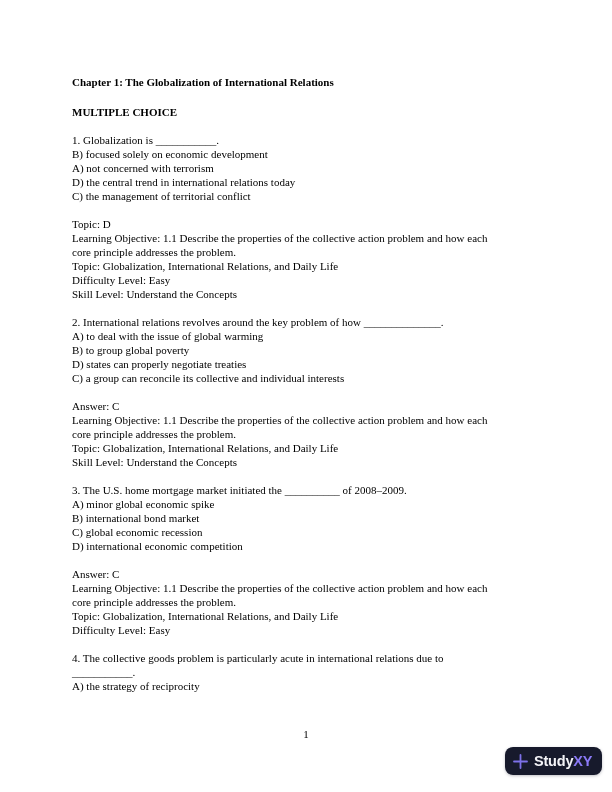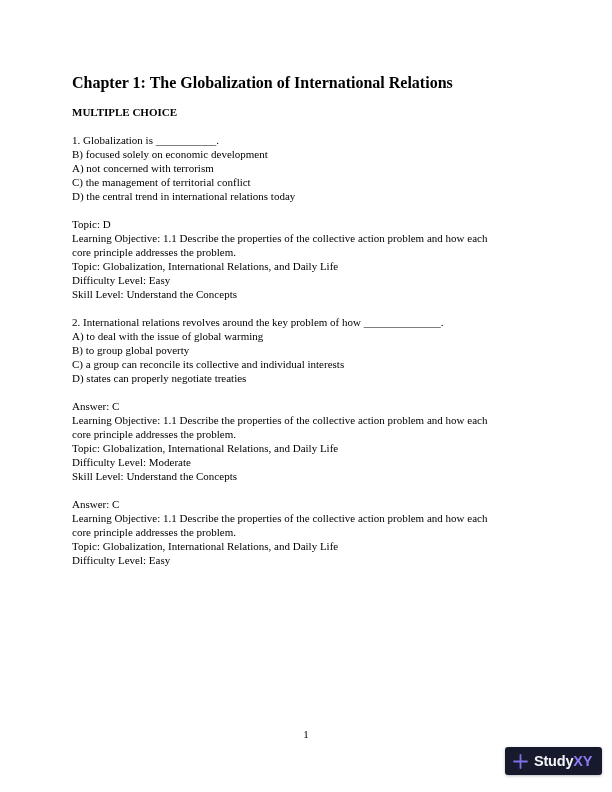--- a/index.html
+++ b/index.html
@@ -11,41 +11,41 @@
     font-family:"Liberation Serif","DejaVu Serif",serif;
     color:#000000;
   }
   .content{
     position:absolute;
     left:72px;top:75px;width:470px;
     font-size:11px;line-height:14px;
   }
   p{margin:0;}
   .doc-title{
-    font-size:16px;font-weight:bold;line-height:15px;
+    font-size:11px;font-weight:bold;line-height:15px;
     margin:0 0 15px 0;
   }
   .section-heading{
     font-weight:bold;
     margin:0 0 14px 0;
   }
   .blk{margin:0 0 14px 0;}
   .blk:last-child{margin-bottom:0;}
   .pageno{
     position:absolute;
     top:727px;left:0;width:612px;
     text-align:center;
     font-size:11px;line-height:14px;
   }
   .brand-badge{
     position:absolute;
     left:505px;top:747px;
     height:28px;
     background:#171a2c;
-    border-radius:3px;
+    border-radius:8px;
     display:flex;align-items:center;
     padding:0 10px 0 8px;
     box-sizing:border-box;
     box-shadow:0 1px 3px rgba(70,70,85,0.35);
   }
   .plus-wrap{display:flex;align-items:center;margin-right:6px;}
   .brand-text{
     font-family:"Liberation Sans","DejaVu Sans",sans-serif;
     font-weight:700;
     font-size:14.5px;
@@ -61,56 +61,67 @@
 <div class="content">
 
   <p class="doc-title">Chapter 1: The Globalization of International Relations</p>
 
   <p class="section-heading">MULTIPLE CHOICE</p>
 
   <div class="blk">
     <p>1. Globalization is ___________.</p>
     <p>B) focused solely on economic development</p>
     <p>A) not concerned with terrorism</p>
+    <p>D) the central trend in international relations today</p>
     <p>C) the management of territorial conflict</p>
-    <p>D) the central trend in international relations today</p>
   </div>
   <div class="blk">
     <p>Topic: D</p>
     <p>Learning Objective: 1.1 Describe the properties of the collective action problem and how each</p>
     <p>core principle addresses the problem.</p>
     <p>Topic: Globalization, International Relations, and Daily Life</p>
     <p>Difficulty Level: Easy</p>
     <p>Skill Level: Understand the Concepts</p>
   </div>
 
   <div class="blk">
     <p>2. International relations revolves around the key problem of how ______________.</p>
     <p>A) to deal with the issue of global warming</p>
     <p>B) to group global poverty</p>
+    <p>D) states can properly negotiate treaties</p>
     <p>C) a group can reconcile its collective and individual interests</p>
-    <p>D) states can properly negotiate treaties</p>
   </div>
   <div class="blk">
     <p>Answer: C</p>
     <p>Learning Objective: 1.1 Describe the properties of the collective action problem and how each</p>
     <p>core principle addresses the problem.</p>
     <p>Topic: Globalization, International Relations, and Daily Life</p>
-    <p>Difficulty Level: Moderate</p>
     <p>Skill Level: Understand the Concepts</p>
   </div>
 
+  <div class="blk">
+    <p>3. The U.S. home mortgage market initiated the __________ of 2008–2009.</p>
+    <p>A) minor global economic spike</p>
+    <p>B) international bond market</p>
+    <p>C) global economic recession</p>
+    <p>D) international economic competition</p>
+  </div>
   <div class="blk">
     <p>Answer: C</p>
     <p>Learning Objective: 1.1 Describe the properties of the collective action problem and how each</p>
     <p>core principle addresses the problem.</p>
     <p>Topic: Globalization, International Relations, and Daily Life</p>
     <p>Difficulty Level: Easy</p>
   </div>
 
+  <div class="blk">
+    <p>4. The collective goods problem is particularly acute in international relations due to</p>
+    <p>___________.</p>
+    <p>A) the strategy of reciprocity</p>
+  </div>
 
 </div>
 
 <p class="pageno">1</p>
 
 <div class="brand-badge">
   <span class="plus-wrap">
     <svg width="15" height="15" viewBox="0 0 15 15" aria-hidden="true">
       <line x1="7.5" y1="1" x2="7.5" y2="14" stroke="#7d70e8" stroke-width="1.8" stroke-linecap="round"></line>
       <line x1="1" y1="7.5" x2="14" y2="7.5" stroke="#7d70e8" stroke-width="1.8" stroke-linecap="round"></line>

